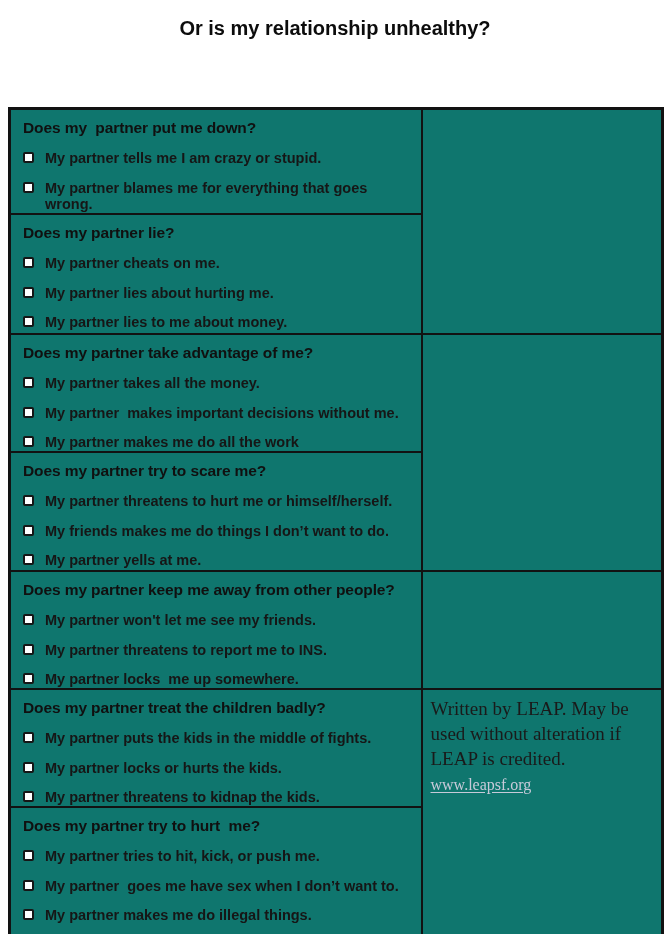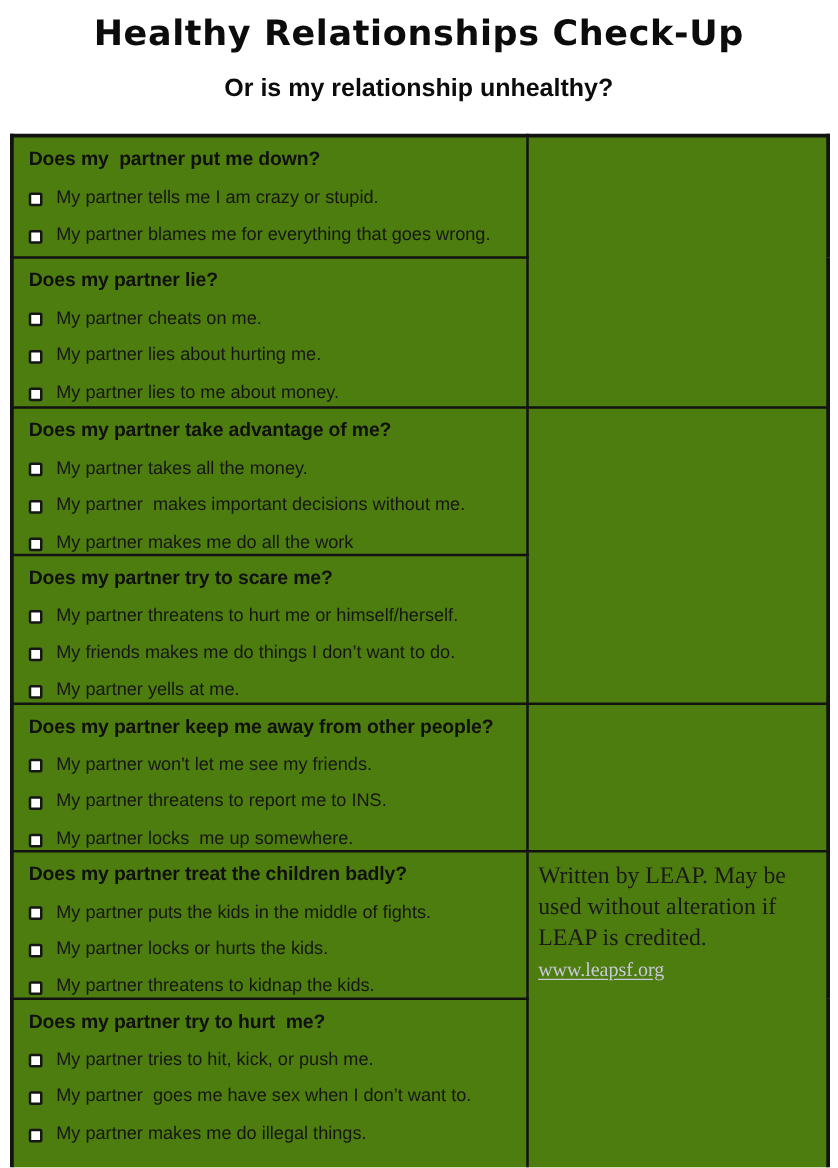--- a/index.html
+++ b/index.html
@@ -33,38 +33,39 @@
     position:absolute;
     left:8px; top:107px;
     width:653px; height:817px;
     border-collapse:collapse;
     table-layout:fixed;
   }
   table.checkup td {
     border:2px solid #121212;
     vertical-align:top;
     padding:6px 6px 0 8px;
-    background:#4d7c0f;
+    background:#0f766e;
   }
   table.checkup { border:3px solid #121212; }
   col.q-col { width:412px; }
   col.a-col { width:241px; }
   .q-header {
     font-weight:700;
     font-size:15.5px;
     letter-spacing:-0.1px;
     color:#101010;
     padding:3px 0 0 4px;
     white-space:pre-wrap;
   }
   .item {
     display:flex;
-    align-items:center;
+    align-items:flex-start;
     margin-top:13px;
     padding-left:4px;
+    font-weight:bold;
   }
   .checkbox {
     flex:none;
     width:11px; height:11px;
     border:2px solid #161616;
     border-radius:2px;
     margin:2px 11px 0 0;
     background:#ffffff;
   }
   .item-label {
@@ -91,21 +92,20 @@
     text-decoration:underline;
     text-underline-offset:2px;
     cursor:pointer;
   }
 </style>
 </head>
 <body>
 
 <div class="page">
 
-  <div class="title">Healthy Relationships Check-Up</div>
   <div class="subtitle">Or is my relationship unhealthy?</div>
 
   <table class="checkup">
     <colgroup>
         <col class="q-col">
         <col class="a-col">
       </colgroup>
 
     <tbody>
         <tr style="height:97px;">

